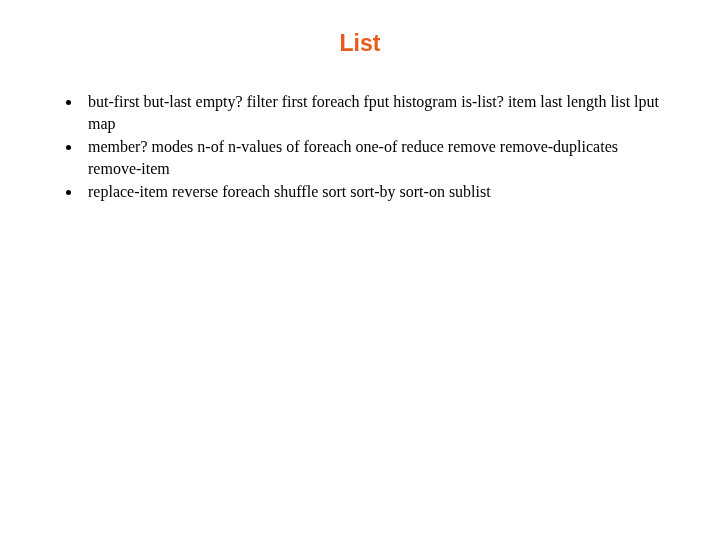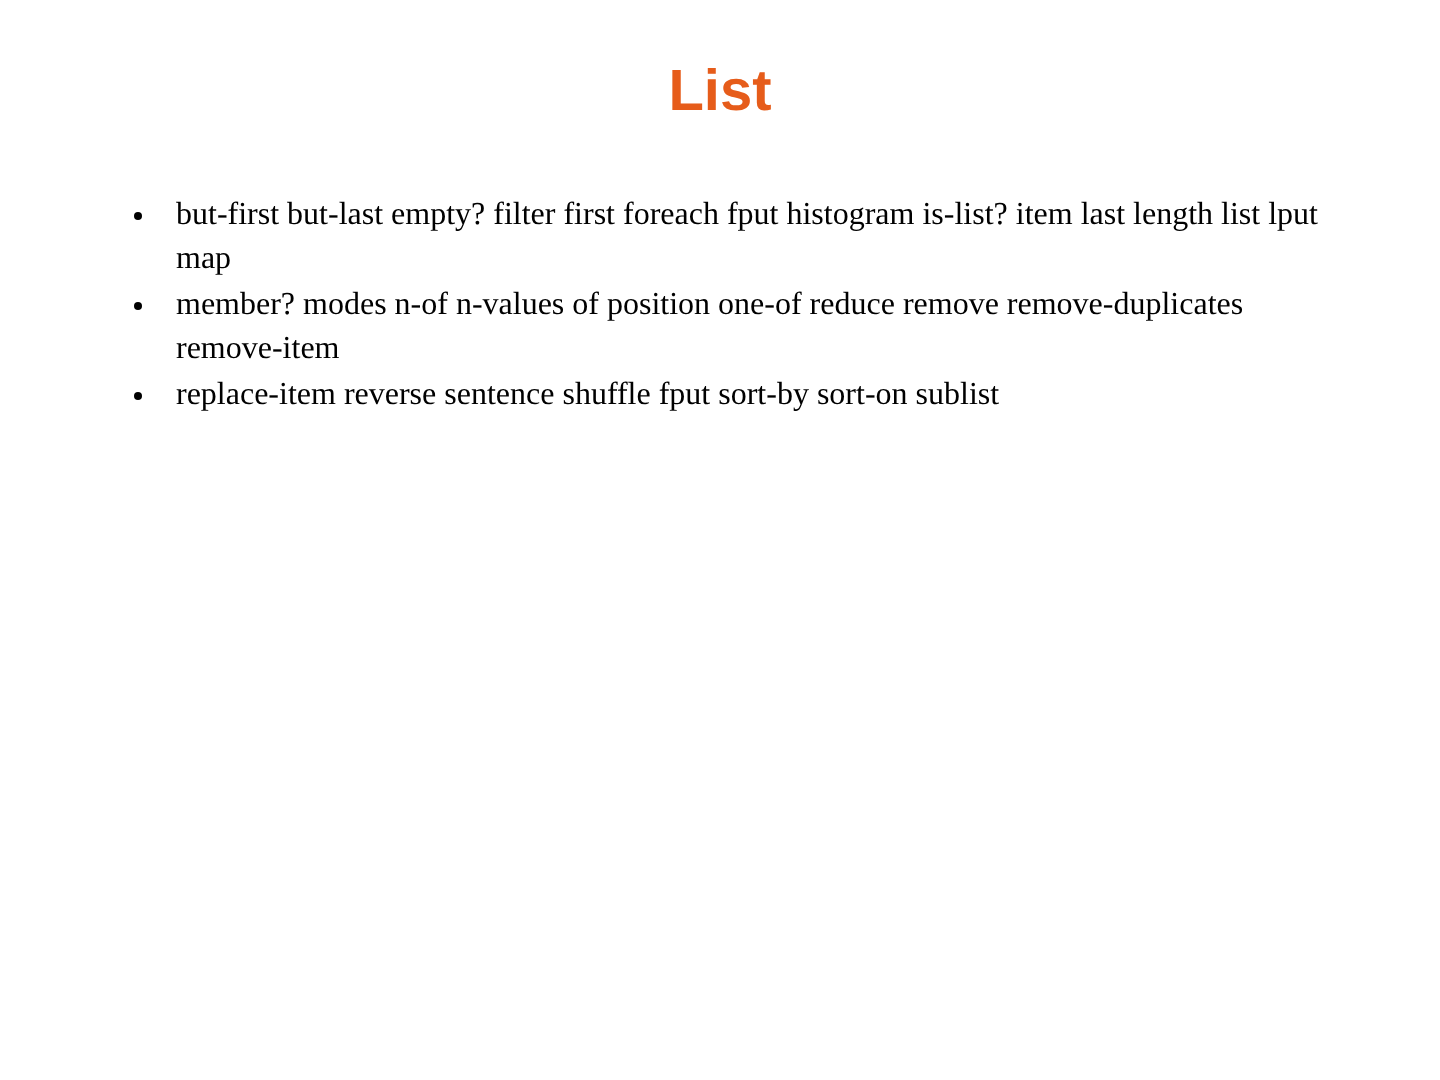--- a/index.html
+++ b/index.html
@@ -11,21 +11,21 @@
       width: 720px;
       height: 540px;
       background: #ffffff;
       font-family: "Times New Roman", Times, serif;
       position: relative;
     }
     .title {
       text-align: center;
       font-family: Verdana, Geneva, sans-serif;
       font-weight: bold;
-      font-size: 29px;
+      font-size: 23px;
       color: #e65c1a;
       padding-top: 30px;
       padding-bottom: 34px;
     }
     ul.content {
       list-style: disc;
       padding-left: 82px;
       padding-right: 60px;
     }
     ul.content li {
@@ -36,15 +36,15 @@
       margin-bottom: 2px;
     }
   </style>
 </head>
 <body>
 
 <div class="title">List</div>
 
 <ul class="content">
   <li>but-first but-last empty? filter first foreach fput histogram is-list? item last length list lput map</li>
-  <li>member? modes n-of n-values of position one-of reduce remove remove-duplicates remove-item</li>
-  <li>replace-item reverse sentence shuffle fput sort-by sort-on sublist</li>
+  <li>member? modes n-of n-values of foreach one-of reduce remove remove-duplicates remove-item</li>
+  <li>replace-item reverse foreach shuffle sort sort-by sort-on sublist</li>
 </ul>
 
 </body></html>

